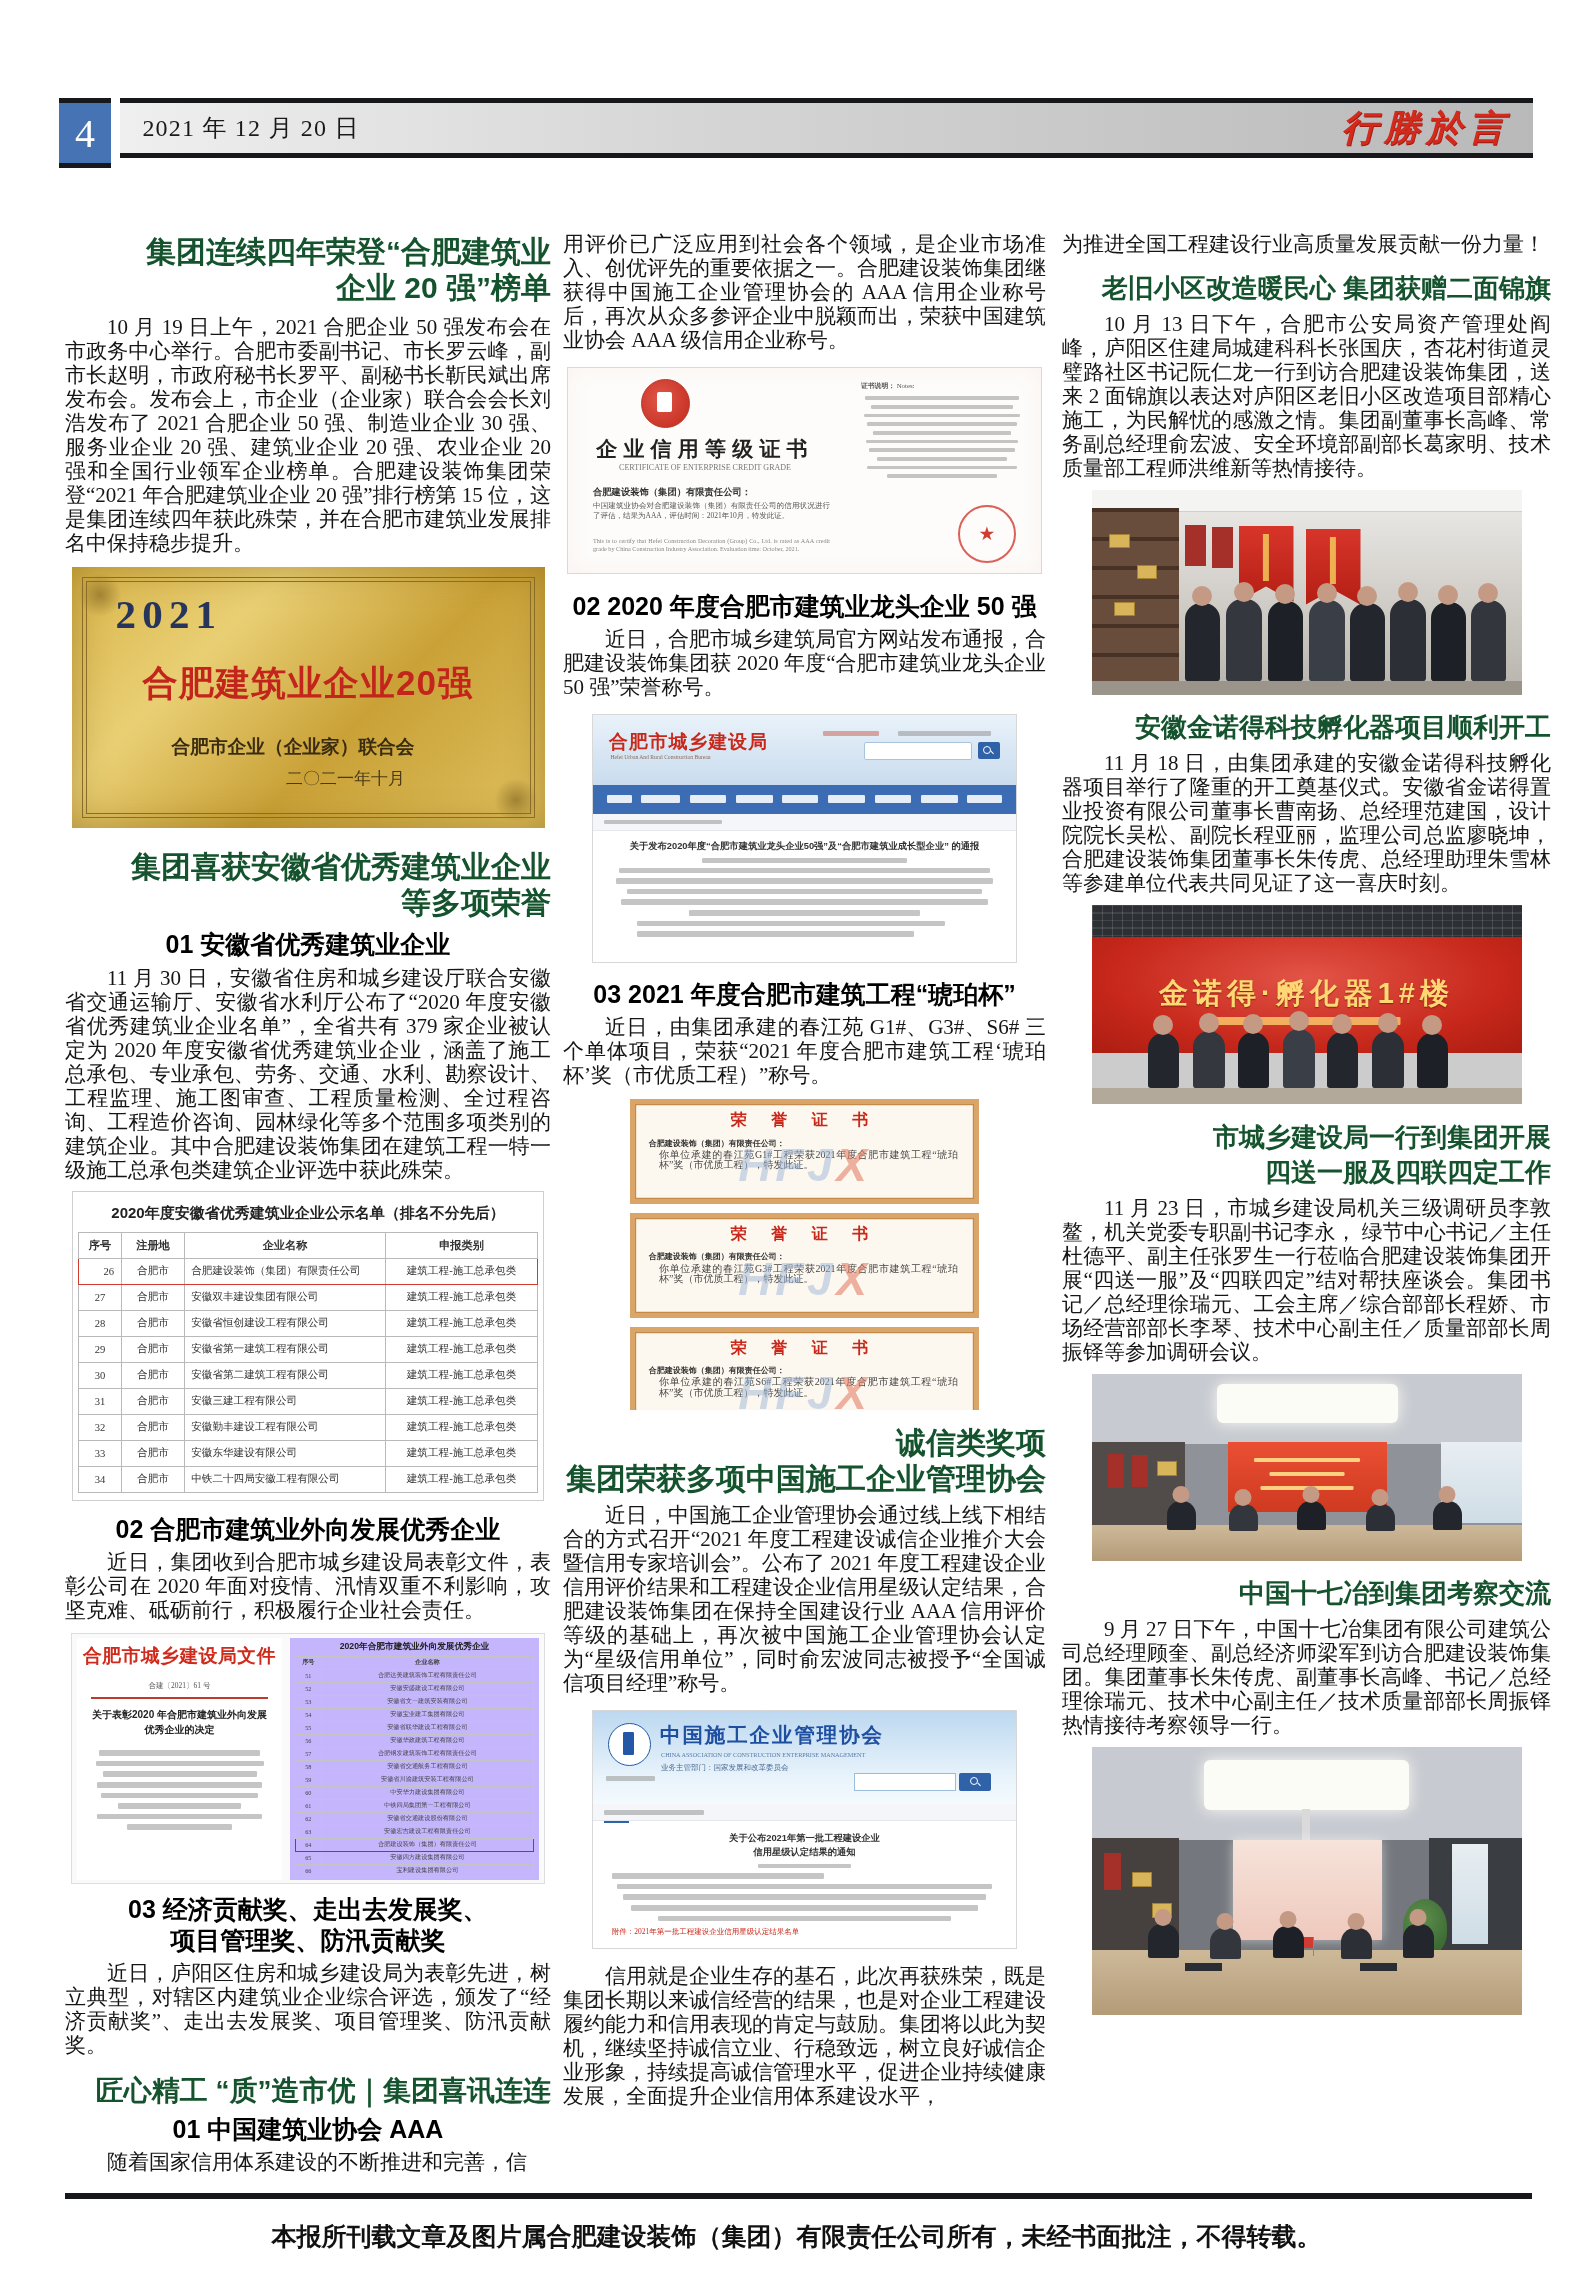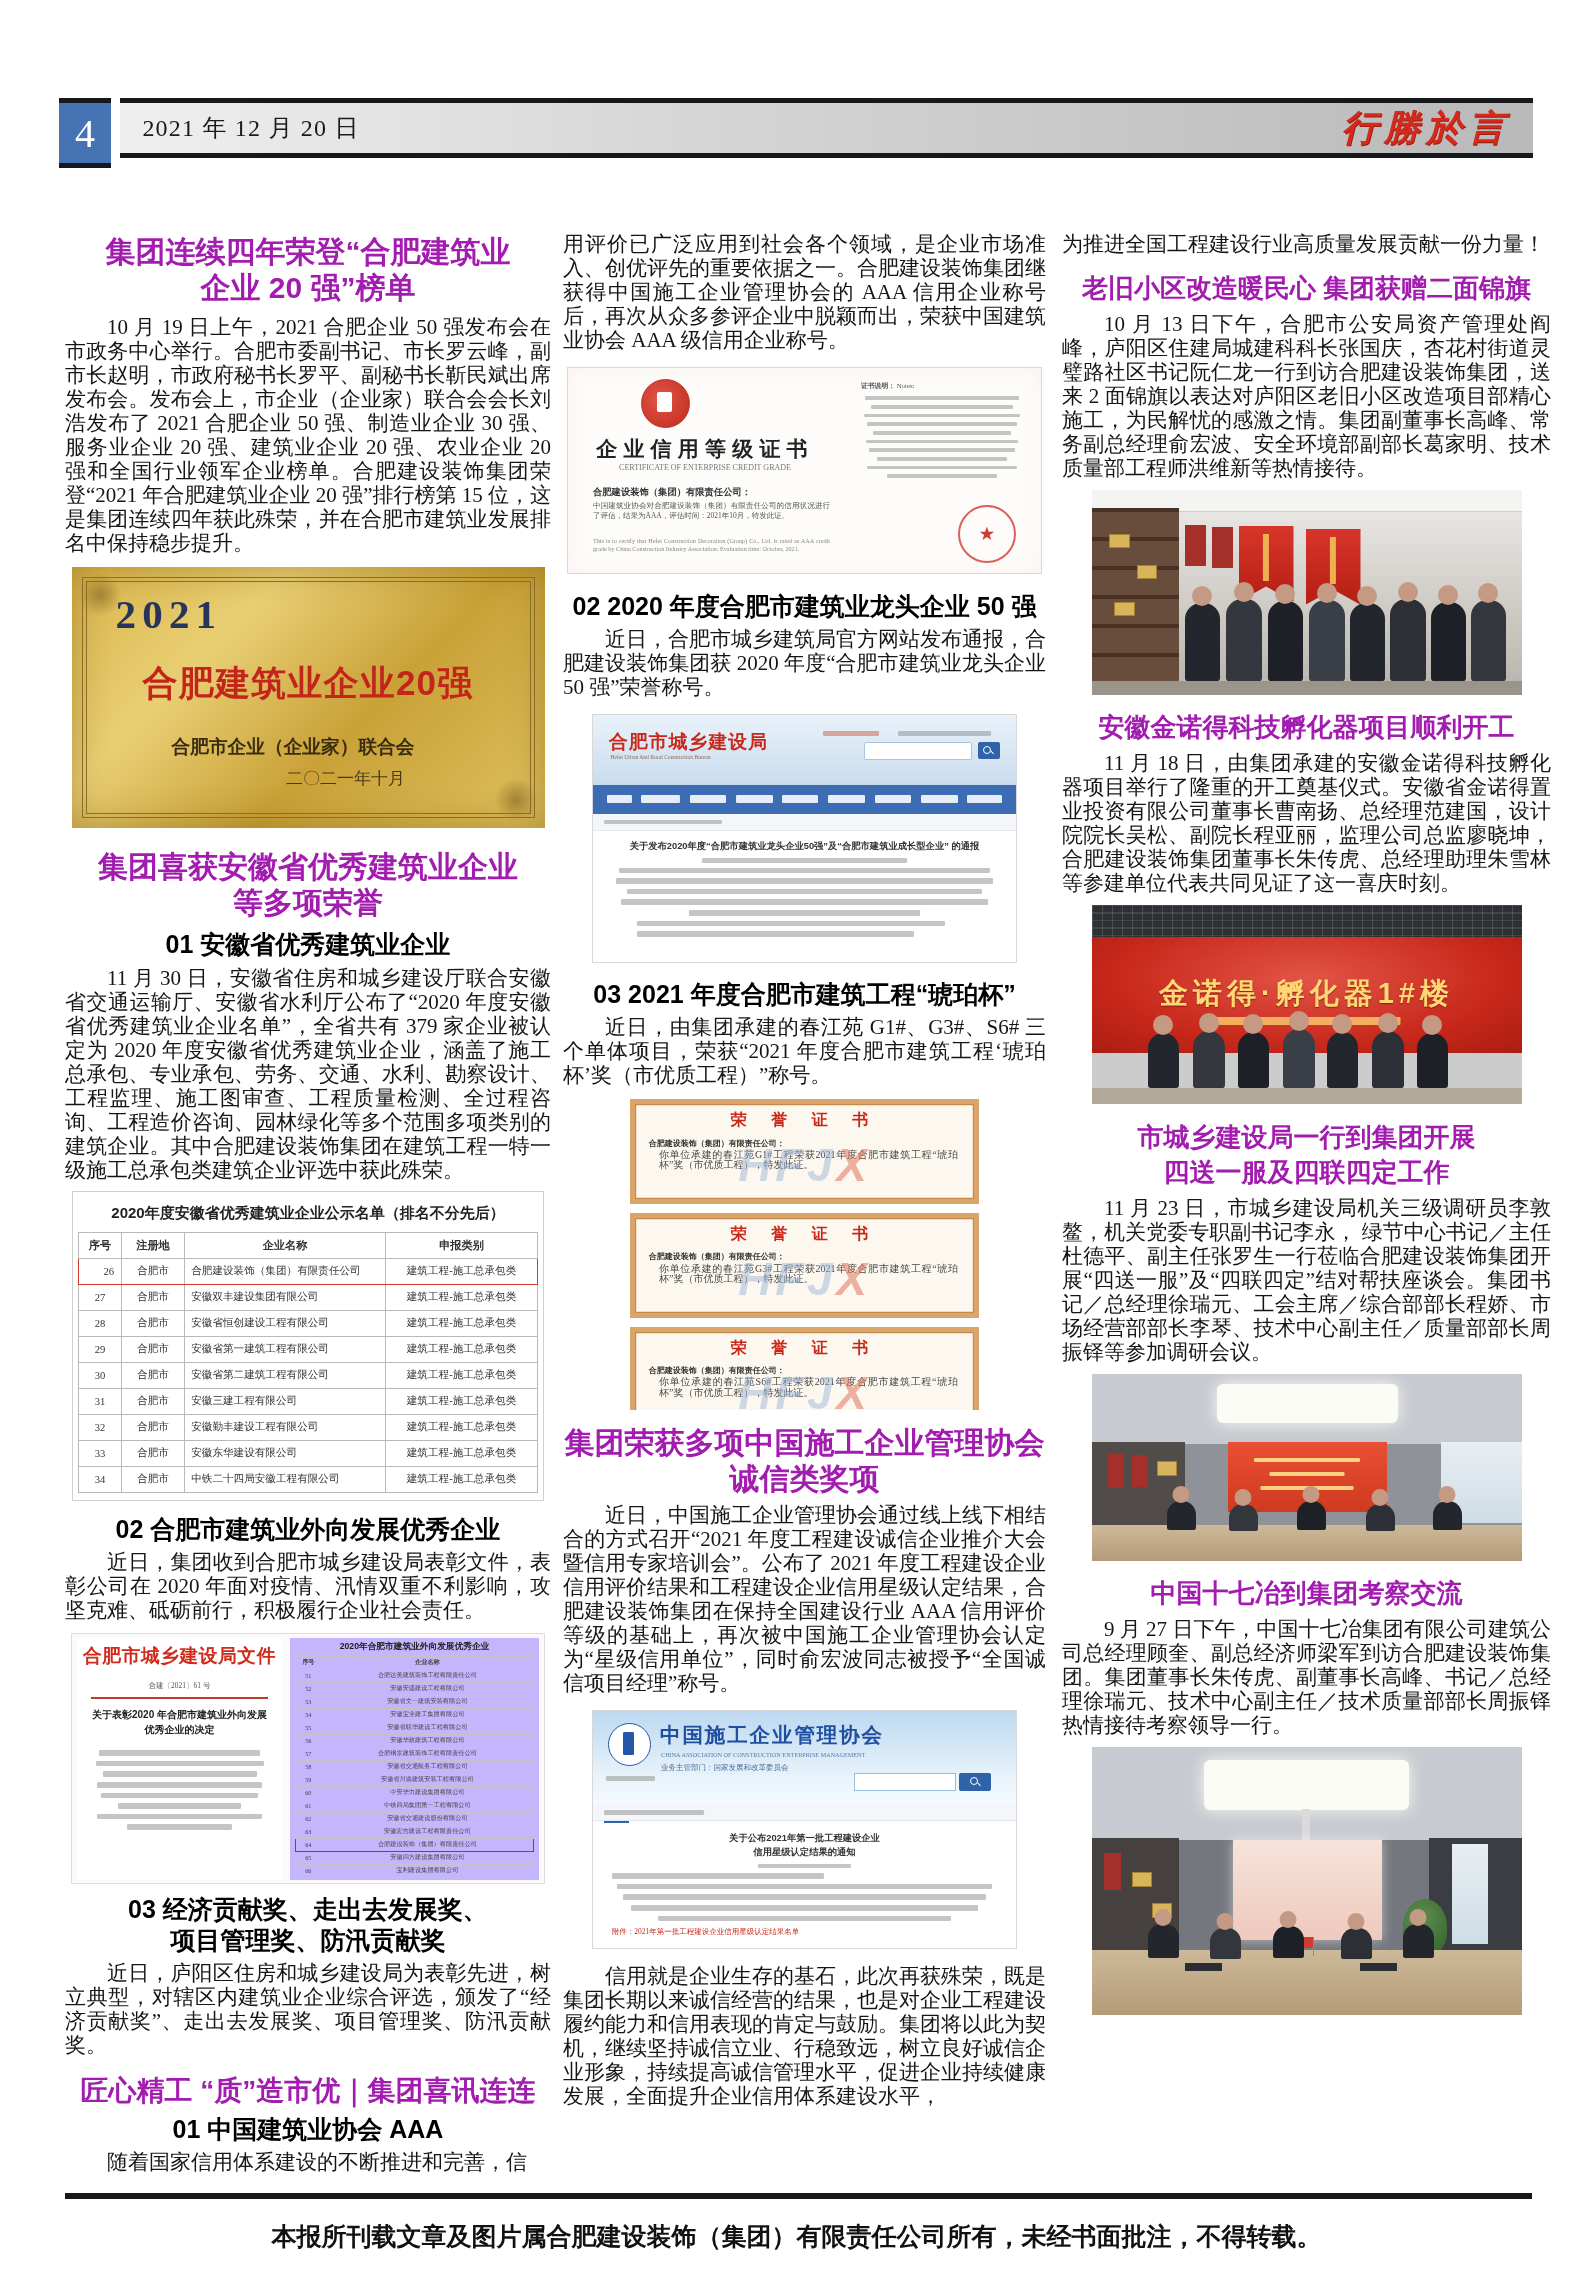--- a/index.html
+++ b/index.html
@@ -18,22 +18,22 @@
   .hdrdate{font-size:24px;color:#1a1a1a;letter-spacing:1.2px;}
   .hdrmotto{font-size:36px;color:#d22a1c;font-weight:bold;font-style:italic;letter-spacing:6.2px;
             text-shadow:0.6px 0.6px 0 #a01b10;}
 
   
   .col{position:absolute;top:224px;overflow:hidden;}
   .col1{left:65px;width:486px;height:1961px;}
   .col2{left:563px;width:483px;height:1961px;}
   .col3{left:1062px;width:489px;height:1942px;}
 
-  .headline{font-family:"Liberation Sans",sans-serif;font-weight:bold;color:#a21caf;
-            font-size:30px;line-height:36px;text-align:center;margin:0;}
+  .headline{font-family:"Liberation Sans",sans-serif;font-weight:bold;color:#14532d;
+            font-size:30px;line-height:36px;text-align:right;margin:0;}
   .headline.sm{font-size:28px;}
   .headline.c3{font-size:26px;line-height:35px;}
   .subhead{font-family:"Liberation Sans",sans-serif;font-weight:bold;color:#000;
            font-size:25px;line-height:31px;text-align:center;margin:0;}
   .body{font-size:21px;line-height:24px;text-align:justify;color:#151515;margin:0;}
   .body p{margin:0;text-indent:2em;}
 
   .bl{height:5.6px;background:#969696;opacity:.55;border-radius:1.2px;margin:5px auto;}
 
   
@@ -515,22 +515,22 @@
       </div>
       <div class="hcert">
         <div class="hc-wm"><span>HFJ</span><b>X</b></div>
         <div class="hc-title">荣 誉 证 书</div>
         <div class="hc-to">合肥建设装饰（集团）有限责任公司：</div>
         <div class="hc-body">你单位承建的春江苑S6#工程荣获2021年度合肥市建筑工程“琥珀杯”奖（市优质工程），特发此证。</div>
       </div>
     </div>
 
     <h1 class="headline mt24">
+      <span style="display:block">诚信类奖项</span>
       <span style="display:block">集团荣获多项中国施工企业管理协会</span>
-      <span style="display:block">诚信类奖项</span>
     </h1>
     <div class="body mt10">
         <p>近日，中国施工企业管理协会通过线上线下相结合的方式召开“2021 年度工程建设诚信企业推介大会暨信用专家培训会”。公布了 2021 年度工程建设企业信用评价结果和工程建设企业信用星级认定结果，合肥建设装饰集团在保持全国建设行业 AAA 信用评价等级的基础上，再次被中国施工企业管理协会认定为“星级信用单位”，同时俞宏波同志被授予“全国诚信项目经理”称号。</p>
       </div>
 
     <div class="site">
       <div class="s2-head">
         <div class="s2-logo"></div>
         <div class="s2-name">中国施工企业管理协会</div>
         <div class="s2-en">CHINA ASSOCIATION OF CONSTRUCTION ENTERPRISE MANAGEMENT</div>

